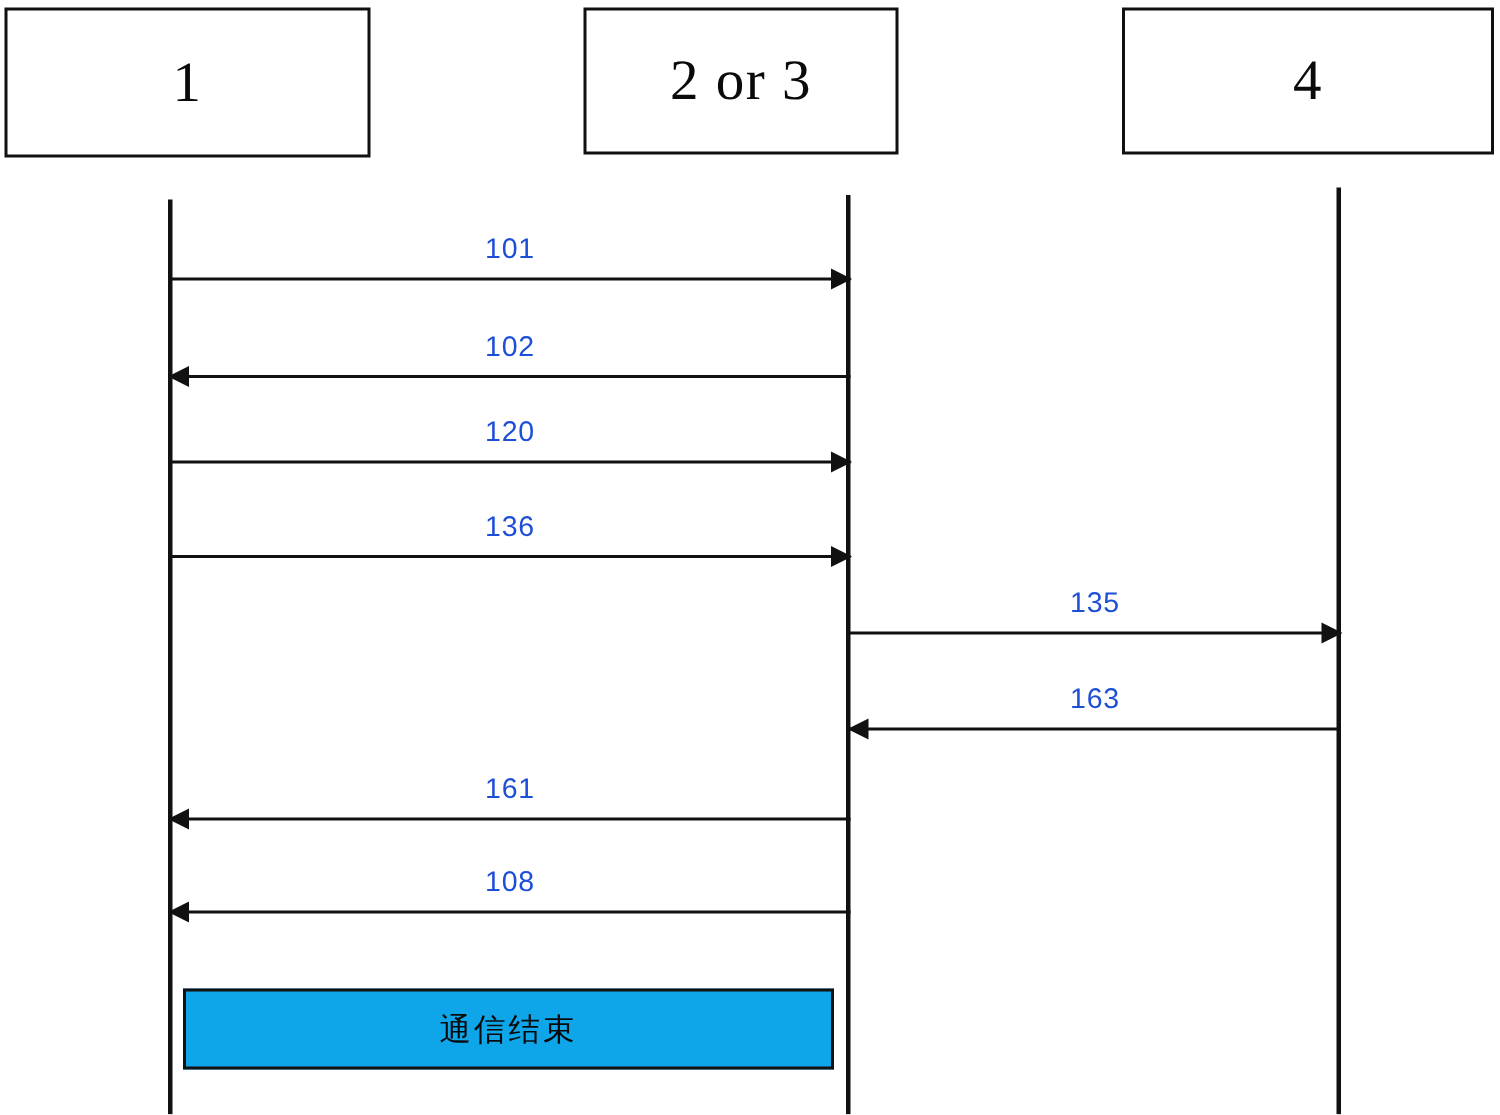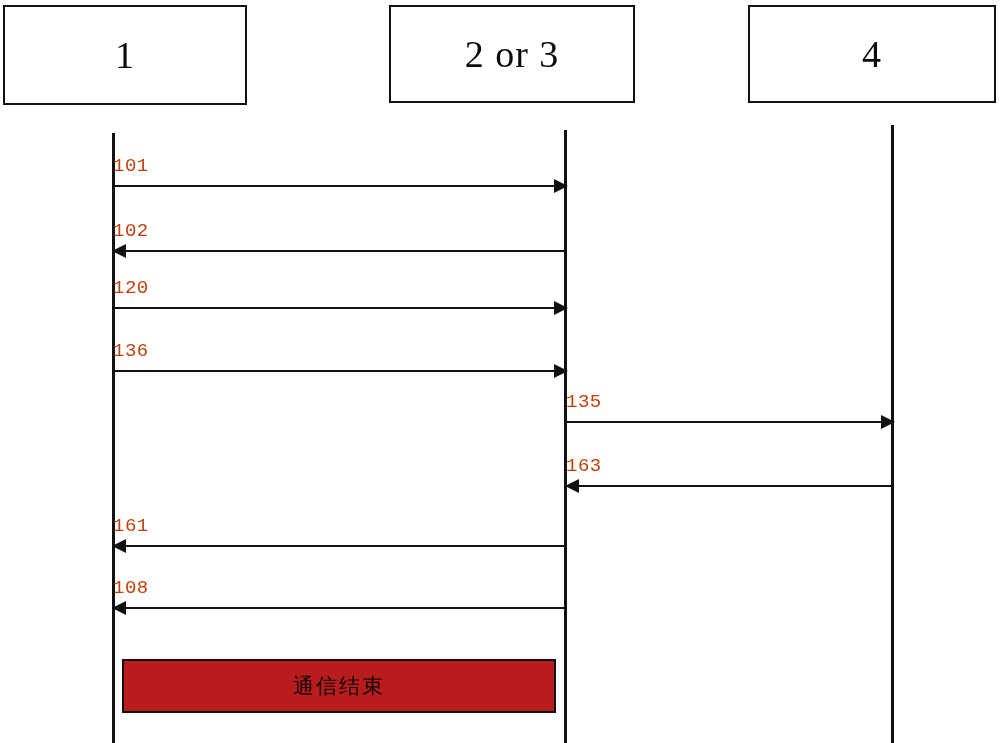--- a/index.html
+++ b/index.html
@@ -70,33 +70,34 @@
   }
   .arrowhead.left {
     left: -1px;
     border-right: 14px solid #111111;
   }
   .msg-label {
     position: absolute;
     left: 0;
     right: 0;
     bottom: 9px;
-    font-family: Liberation Mono, monospace;
+    text-align: center;
+    font-family: Liberation Sans, sans-serif;
     font-size: 19px;
     line-height: 1;
-    color: #c2410c;
+    color: #1d4ed8;
     letter-spacing: 0.5px;
     user-select: none;
   }
   
   .note-box {
     position: absolute;
     box-sizing: border-box;
     border: 2px solid #111111;
-    background: #b91c1c;
+    background: #0ea5e9;
     display: flex;
     align-items: center;
     justify-content: center;
   }
   .note-label {
     font-family: "DejaVu Sans", "Liberation Sans", sans-serif;
     font-size: 21px;
     line-height: 1;
     color: #0a0a0a;
     letter-spacing: 2px;
@@ -104,21 +105,21 @@
   }
 </style>
 </head>
 <body>
 
 <div id="diagram-root">
 
   <div class="actor-box" id="actor-box-0" style="left: 3px; top: 5px; width: 244px; height: 100px;">
     <span class="actor-label">1</span>
   </div>
-  <div class="actor-box" id="actor-box-1" style="left: 389px; top: 5px; width: 246px; height: 98px;">
+  <div class="actor-box" id="actor-box-1" style="left: 389px; top: 5px; width: 210px; height: 98px;">
     <span class="actor-label">2 or 3</span>
   </div>
   <div class="actor-box" id="actor-box-2" style="left: 748px; top: 5px; width: 248px; height: 98px;">
     <span class="actor-label">4</span>
   </div>
 
   <div class="lifeline" id="lifeline-0" style="left: 112px; top: 133px; height: 610px;"></div>
   <div class="lifeline" id="lifeline-1" style="left: 564px; top: 130px; height: 613px;"></div>
   <div class="lifeline" id="lifeline-2" style="left: 891px; top: 125px; height: 618px;"></div>
 

